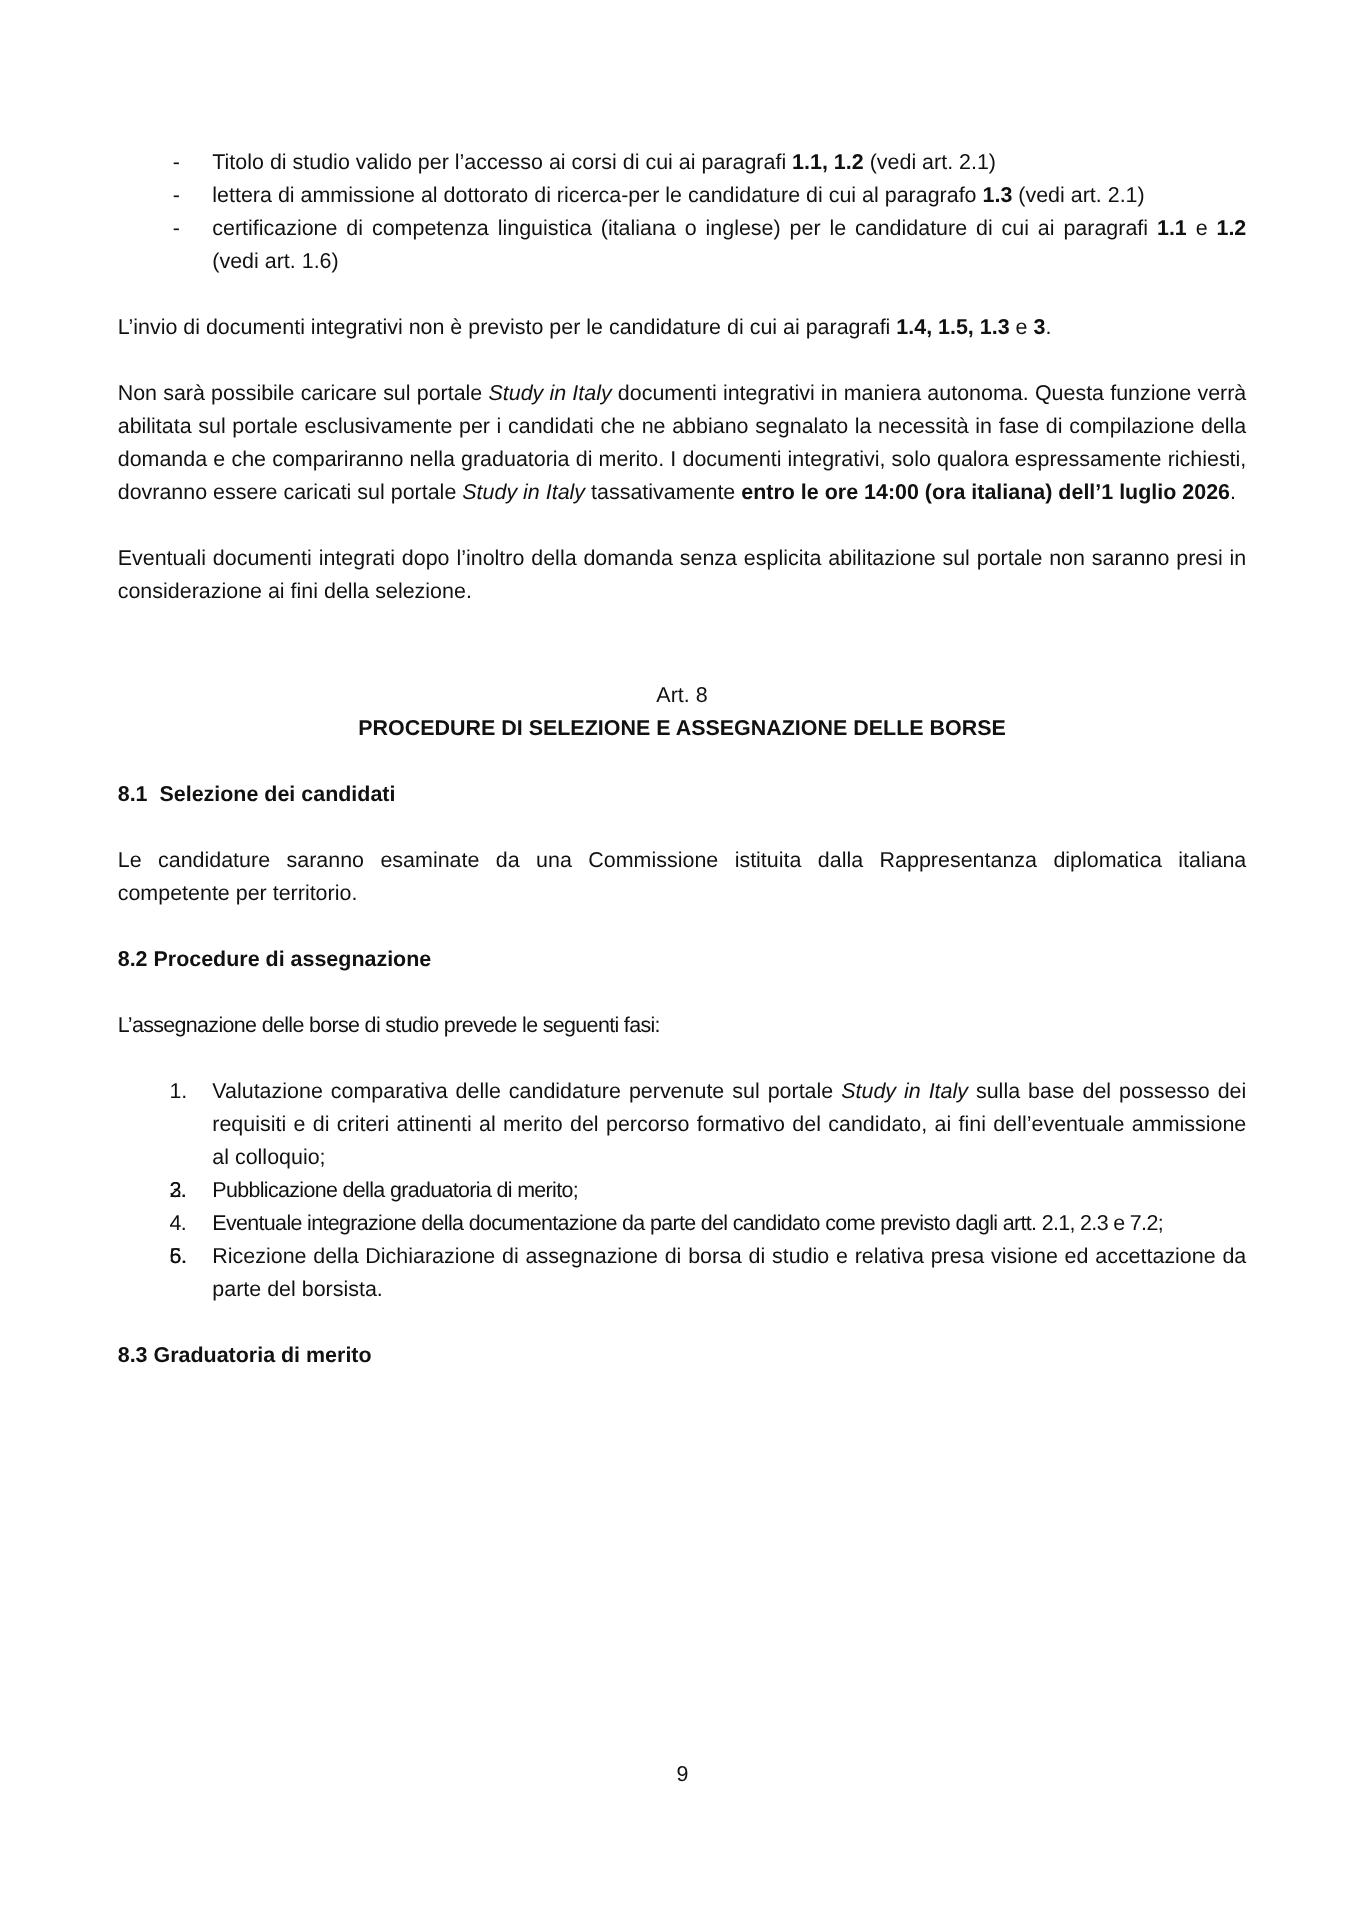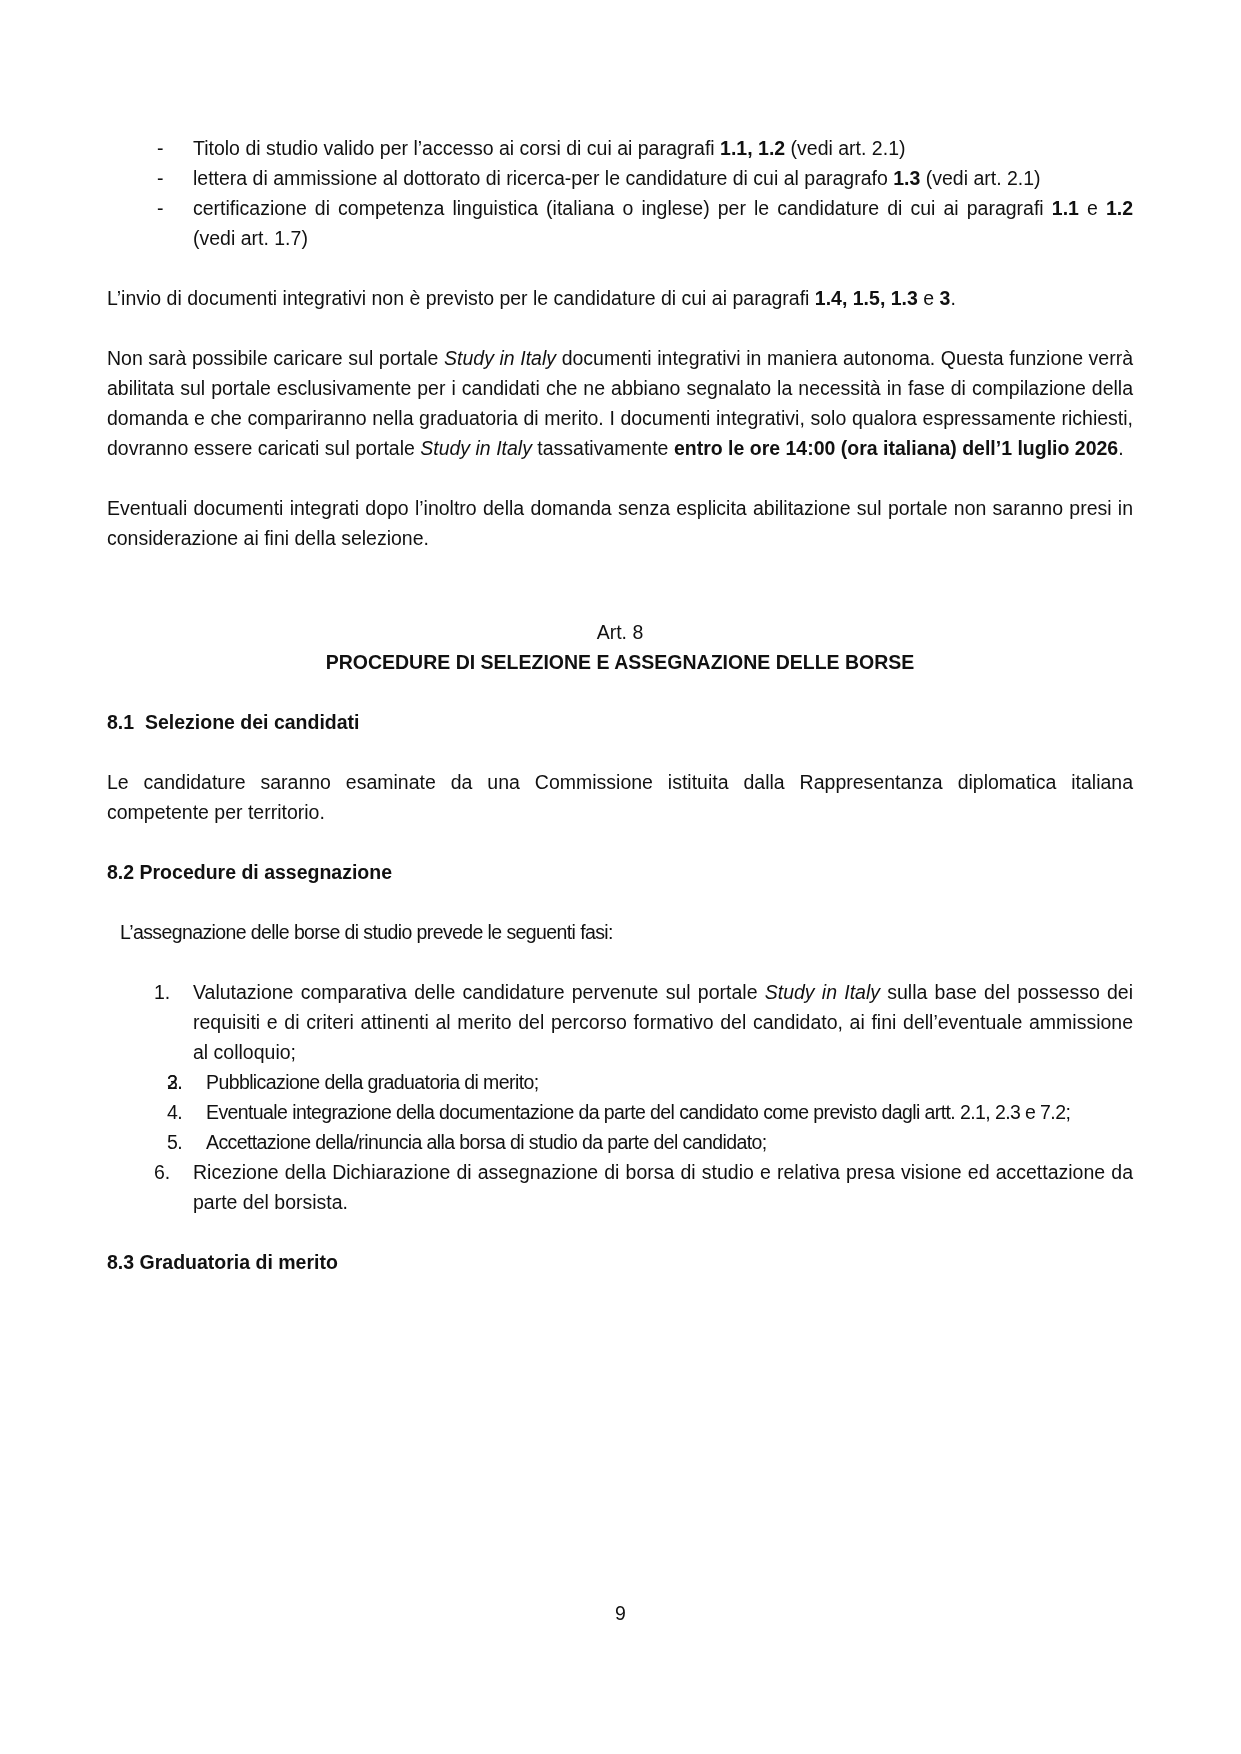--- a/index.html
+++ b/index.html
@@ -17,40 +17,40 @@
   .gap-lg { height: 64px; }
   b { font-weight: bold; }
   i { }
   u { text-decoration: underline; }
   .center { text-align: center; }
   .art-title { margin-top: 0; }
   .section-head { font-weight: bold; }
   .num-list { list-style: none; margin: 0; padding: 0; }
   .num-list li { position: relative; padding-left: 86px; text-align: justify; }
   .num-list li .num { position: absolute; left: 47px; top: 0; }
-  .condensed { letter-spacing: -0.6px; margin-left: 13px; }
+  .condensed { letter-spacing: -0.6px; }
   .page-number { position: absolute; left: 0; width: 1241px; top: 1602px; text-align: center; font-size: 19.5px; }
 </style>
 </head>
 <body>
 
 <div class="page">
 
   <ul class="dash-list">
     <li>
       <span class="dash">-</span>
       <span>Titolo di studio valido per l’accesso ai corsi di cui ai paragrafi </span><b>1.1, 1.2</b><span> (vedi art. 2.1)</span>
     </li>
     <li>
       <span class="dash">-</span>
       <span>lettera di ammissione al dottorato di ricerca-per le candidature di cui al paragrafo </span><b>1.3</b><span> (vedi art. 2.1)</span>
     </li>
     <li>
       <span class="dash">-</span>
-      <span>certificazione di competenza linguistica (italiana o inglese) per le candidature di cui ai paragrafi </span><b>1.1</b><span> e </span><b>1.2</b><span> (vedi art. 1.7)</span>
+      <span>certificazione di competenza linguistica (italiana o inglese) per le candidature di cui ai paragrafi </span><b>1.1</b><span> e </span><b>1.2</b><span> (vedi art. 1.6)</span>
     </li>
   </ul>
 
   <div class="gap-sm"></div>
 
   <p>
     <span>L’invio di documenti integrativi non è previsto per le candidature di cui ai paragrafi </span><b>1.4, 1.5, 1.3</b><span> e </span><b>3</b><span>.</span>
   </p>
 
   <div class="gap-sm"></div>
@@ -97,21 +97,20 @@
     <li class="condensed">
       <span class="num">3.</span>
       <span>Pubblicazione della graduatoria di merito;</span>
     </li>
     <li class="condensed">
       <span class="num">4.</span>
       <span>Eventuale integrazione della documentazione da parte del candidato come previsto dagli artt. 2.1, 2.3 e 7.2;</span>
     </li>
     <li class="condensed">
       <span class="num">5.</span>
-      <span>Accettazione della/rinuncia alla borsa di studio da parte del candidato;</span>
     </li>
     <li>
       <span class="num">6.</span>
       <span>Ricezione della Dichiarazione di assegnazione di borsa di studio e relativa presa visione ed accettazione da parte del borsista.</span>
     </li>
   </ol>
 
   <div class="gap-sm"></div>
 
   <p class="section-head">8.3 Graduatoria di merito</p>

